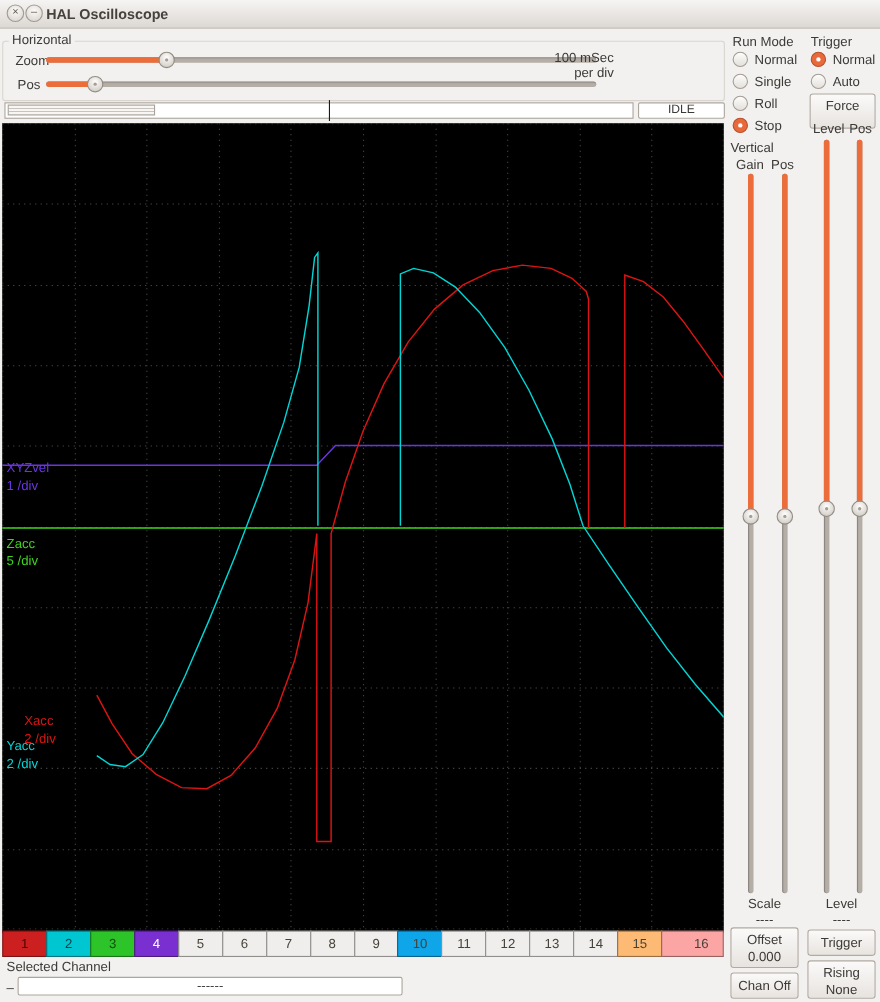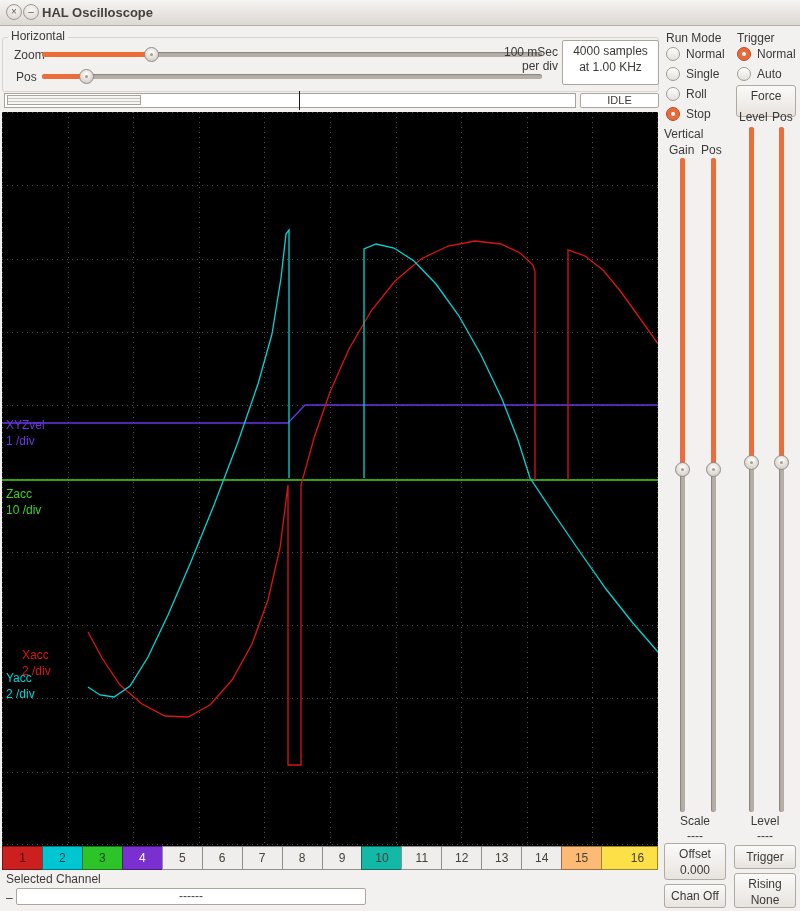--- a/index.html
+++ b/index.html
@@ -92,24 +92,20 @@
     <div class="track"></div>
     <div class="fill" style="width: 9%;"></div>
     <div class="knob" style="left: calc(9% - 8px);"></div>
   </div>
 
   <div class="lbl" style="left:468px;top:45px;width:90px;text-align:right;line-height:14px;">
     <div>100 mSec</div>
     <div>per div</div>
   </div>
 
-  <div class="textbox two-line" style="left:562px;top:40px;width:97px;height:45px;text-align:center;">
-    <div>4000 samples</div>
-    <div>at 1.00 KHz</div>
-  </div>
 
   <div class="scrollbar">
     <div class="thumb" style="width: 23.5%;"></div>
     <div class="marker" style="left: 51.5%;"></div>
   </div>
   <div class="textbox idle-box">
     <span>IDLE</span>
   </div>
 
   <div class="scope">
@@ -142,21 +138,21 @@
         <polyline points="566,368 566,138 583,144 601,158 619,180 637,205 656,232" fill="none" stroke="#de1414" stroke-width="1.3"></polyline>
         <polyline points="86,575 98,583 112,585 128,574 146,545 166,503 188,452 212,393 236,330 256,272 270,222 279,166 284,122 287,118 287,366" fill="none" stroke="#00d6d6" stroke-width="1.3"></polyline>
         <polyline points="362,366 362,137 374,132 392,136 412,149 434,172 457,204 479,243 500,287 516,328 528,366 552,402 578,440 604,477 630,510 656,540" fill="none" stroke="#00d6d6" stroke-width="1.3"></polyline>
       </svg>
     <div class="trace-label" style="top: 305px; color: rgb(106, 53, 224);">
       <div>XYZvel</div>
       <div>1 /div</div>
     </div>
     <div class="trace-label" style="top: 374px; color: rgb(63, 212, 28);">
       <div>Zacc</div>
-      <div>10 /div</div>
+      <div>5 /div</div>
     </div>
     <div class="trace-label" style="top: 535px; color: rgb(222, 20, 20); margin-left: 16px;">
       <div>Xacc</div>
       <div>2 /div</div>
     </div>
     <div class="trace-label" style="top: 558px; color: rgb(0, 214, 214);">
       <div>Yacc</div>
       <div>2 /div</div>
     </div>
   </div>
@@ -240,26 +236,26 @@
   <div class="chan-row" id="channel-buttons">
       <div class="chan-btn" style="background: rgb(204, 32, 32); color: rgb(77, 0, 0);">1</div>
       <div class="chan-btn" style="background: rgb(0, 198, 210); color: rgb(0, 69, 77);">2</div>
       <div class="chan-btn" style="background: rgb(44, 196, 40); color: rgb(11, 77, 8);">3</div>
       <div class="chan-btn" style="background: rgb(122, 48, 208); color: rgb(255, 255, 255);">4</div>
       <div class="chan-btn" style="background: rgb(240, 238, 236); color: rgb(69, 66, 57);">5</div>
       <div class="chan-btn" style="background: rgb(240, 238, 236); color: rgb(69, 66, 57);">6</div>
       <div class="chan-btn" style="background: rgb(240, 238, 236); color: rgb(69, 66, 57);">7</div>
       <div class="chan-btn" style="background: rgb(240, 238, 236); color: rgb(69, 66, 57);">8</div>
       <div class="chan-btn" style="background: rgb(240, 238, 236); color: rgb(69, 66, 57);">9</div>
-      <div class="chan-btn" style="background: #14b8a6; color: rgb(69, 66, 57);">10</div>
+      <div class="chan-btn" style="background: #0ea5e9; color: rgb(69, 66, 57);">10</div>
       <div class="chan-btn" style="background: rgb(240, 238, 236); color: rgb(69, 66, 57);">11</div>
       <div class="chan-btn" style="background: rgb(240, 238, 236); color: rgb(69, 66, 57);">12</div>
       <div class="chan-btn" style="background: rgb(240, 238, 236); color: rgb(69, 66, 57);">13</div>
       <div class="chan-btn" style="background: rgb(240, 238, 236); color: rgb(69, 66, 57);">14</div>
       <div class="chan-btn" style="background: #fdba74; color: rgb(69, 66, 57);">15</div>
-      <div class="chan-btn" style="background: #fde047; color: rgb(69, 66, 57); padding-left: 16px;">16</div>
+      <div class="chan-btn" style="background: #fca5a5; color: rgb(69, 66, 57); padding-left: 16px;">16</div>
     </div>
 
   <div class="lbl" style="left:6px;top:872px;">Selected Channel</div>
   <div class="lbl" style="left:6px;top:891px;">–</div>
   <div class="textbox entry">------</div>
 
 </div>
 
 </body></html>

